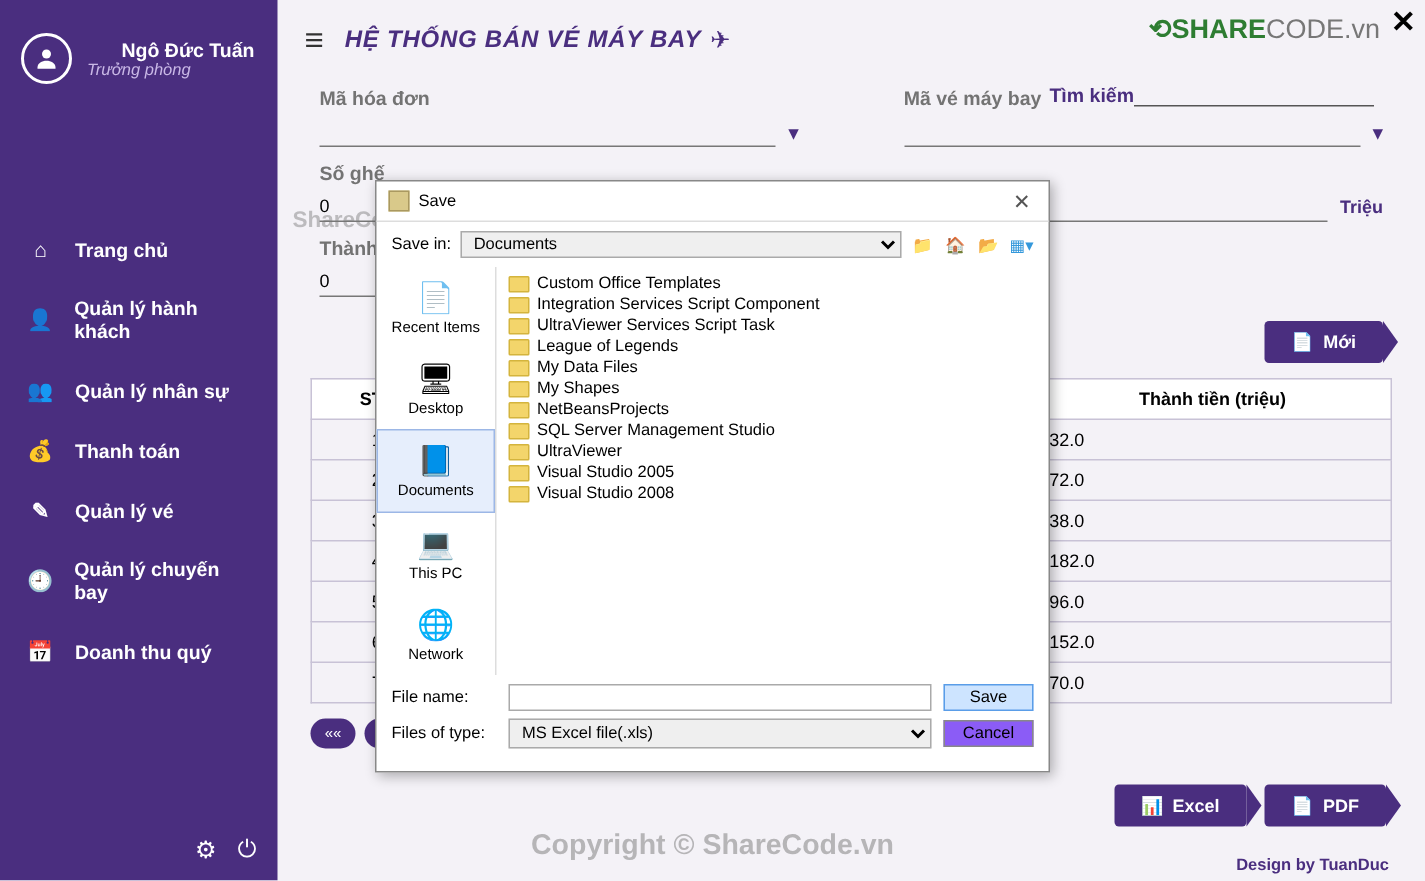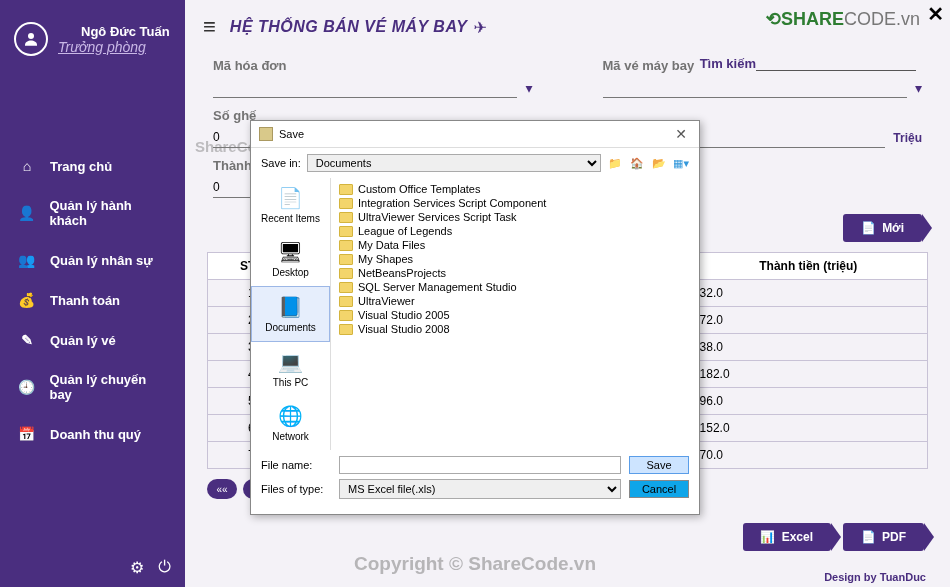--- a/index.html
+++ b/index.html
@@ -3,21 +3,21 @@
 <meta charset="utf-8">
 <style>
 * { box-sizing: border-box; margin: 0; padding: 0; font-family: Arial, sans-serif; }
 body { width: 950px; height: 587px; overflow: hidden; position: relative; background: #f4f2f7; }
 .app { display: flex; width: 100%; height: 100%; }
 .sidebar { width: 185px; background: #4a2e7f; color: #fff; display: flex; flex-direction: column; }
 .profile { display: flex; align-items: center; padding: 22px 14px 30px; }
 .avatar-circle { width: 34px; height: 34px; border: 2px solid #fff; border-radius: 50%; display: flex; align-items: center; justify-content: center; margin-right: 10px; }
 .avatar-circle svg { width: 18px; height: 18px; fill: #fff; }
 .profile-name { font-size: 13px; font-weight: bold; padding-left: 23px; }
-.profile-role { font-size: 14px; font-style: italic; color: #c9b8e6; text-decoration: underline; }
+.profile-role { font-size: 11px; font-style: italic; color: #c9b8e6; }
 .nav { flex: 1; padding-top: 60px; }
 .nav-item { display: flex; align-items: center; padding: 12px 18px; color: #fff; font-size: 13px; font-weight: bold; cursor: pointer; }
 .nav-item .icon { width: 18px; margin-right: 14px; text-align: center; font-size: 14px; }
 .sidebar-footer { display: flex; justify-content: flex-end; padding: 10px 14px; gap: 14px; font-size: 16px; }
 .main { flex: 1; display: flex; flex-direction: column; position: relative; }
 .topbar { display: flex; align-items: center; padding: 14px 18px 8px; }
 .hamburger { font-size: 22px; margin-right: 14px; color: #333; cursor: pointer; }
 .app-title { font-size: 16px; font-weight: bold; font-style: italic; color: #4a2e7f; letter-spacing: 0.5px; }
 .plane { margin-left: 6px; color: #4a2e7f; }
 .brand { position: absolute; top: 8px; right: 30px; font-size: 18px; font-weight: bold; }
@@ -65,21 +65,21 @@
 .place { text-align: center; padding: 8px 4px; font-size: 10px; cursor: pointer; }
 .place.selected { background: #e6eefc; border: 1px solid #9cb7e6; }
 .place-icon { width: 32px; height: 24px; margin: 0 auto 3px; display: flex; align-items: center; justify-content: center; font-size: 20px; }
 .files { flex: 1; padding: 4px 8px; min-height: 150px; }
 .file-item { display: flex; align-items: center; gap: 5px; padding: 1px 0; font-size: 11px; cursor: pointer; }
 .folder-ico { width: 14px; height: 11px; background: #f3d56b; border: 1px solid #d4b43d; border-radius: 1px; }
 .dialog-bottom { padding: 6px 10px 10px; }
 .form-row { display: flex; align-items: center; gap: 8px; margin-bottom: 5px; }
 .form-row label { width: 70px; font-size: 11px; }
 .form-row input, .form-row select { flex: 1; font-size: 11px; border: 1px solid #aaa; padding: 2px 4px; }
-.dlg-btn { width: 60px; font-size: 11px; padding: 2px 0; border: 1px solid #888; background: #0ea5e9; cursor: pointer; }
+.dlg-btn { width: 60px; font-size: 11px; padding: 2px 0; border: 1px solid #888; background: #8b5cf6; cursor: pointer; }
 .dlg-btn.primary { background: #cde4ff; border: 1px solid #5a9de8; }
 </style>
 </head>
 <body>
 
 <div class="app">
   <aside class="sidebar">
     <div class="profile">
       <div class="avatar-circle">
         <svg viewBox="0 0 24 24">

